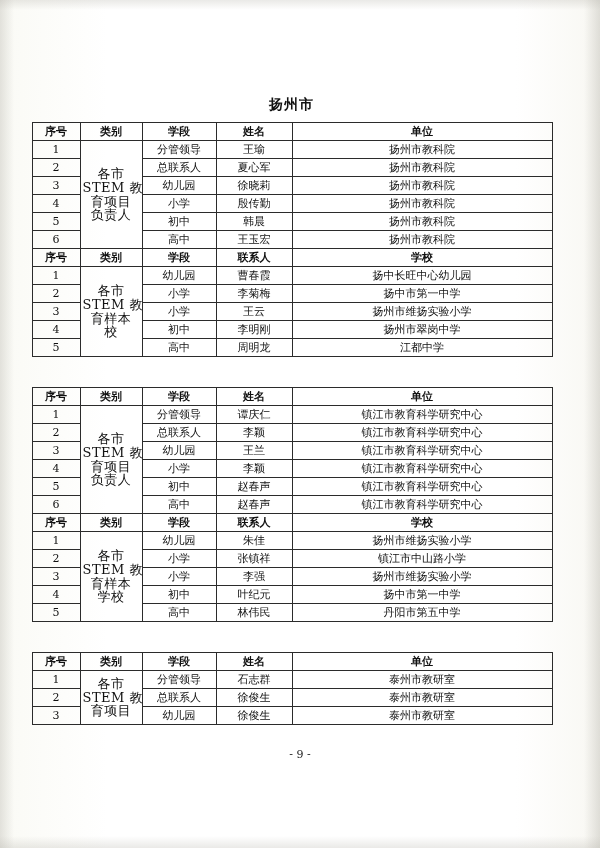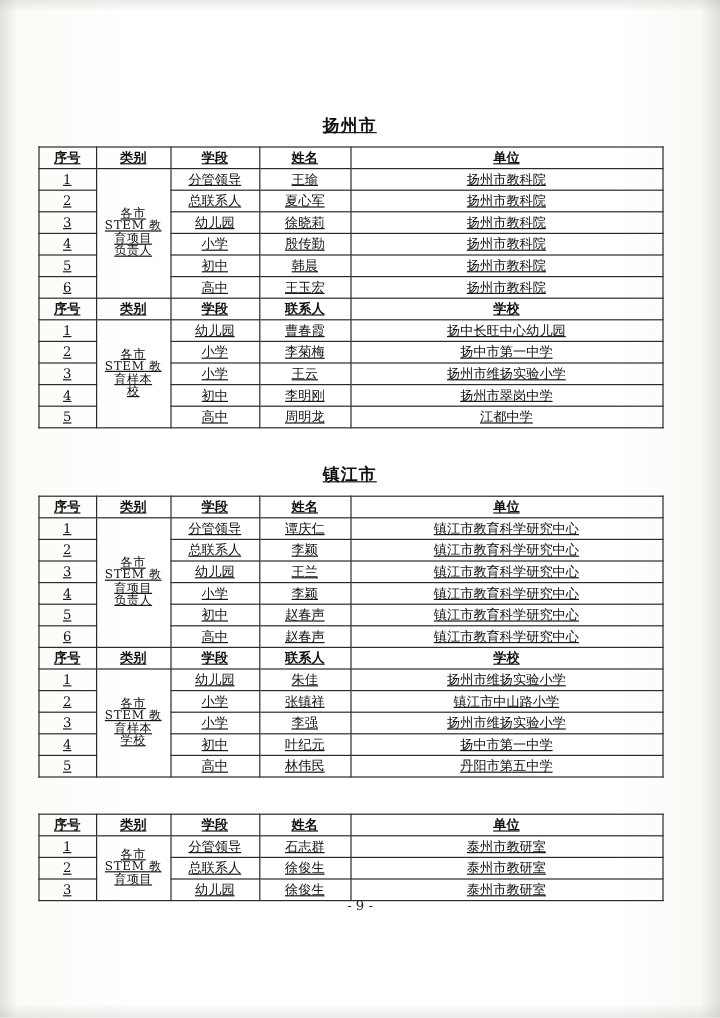--- a/index.html
+++ b/index.html
@@ -24,21 +24,20 @@
   }
   .scan-tint {
     position: absolute;
     inset: 0;
     background: linear-gradient(90deg, rgba(250,250,245,1) 0%, rgba(255,255,255,1) 18%, rgba(255,255,255,1) 86%, rgba(248,247,242,1) 100%);
     pointer-events: none;
   }
   .content {
     position: relative;
     padding: 96px 17px 0 0;
-    text-decoration: underline;
   }
   .section {
     margin: 0 auto;
     width: 520px;
   }
   .section + .section {
     margin-top: 30px;
   }
   .sec-title {
     text-align: center;
@@ -64,21 +63,21 @@
     height: 17px;
     padding: 0 2px;
     line-height: 1.05;
     white-space: nowrap;
     overflow: hidden;
   }
   td.hdr {
     font-weight: bold;
   }
   td.cat {
-    font-size: 10px;
+    font-size: 13px;
     line-height: 1.18;
     letter-spacing: 0.5px;
   }
   .col-no    { width: 48px; }
   .col-cat   { width: 62px; }
   .col-stage { width: 74px; }
   .col-name  { width: 76px; }
   .col-unit  { width: 260px; }
 
   .pagenum {
@@ -230,21 +229,20 @@
             <td>5</td>
             <td>高中</td>
             <td>周明龙</td>
             <td>江都中学</td>
           </tr>
         </tbody>
       </table>
     </div>
 
     <div class="section">
-      <div class="sec-title">镇江市</div>
       <table class="doc">
         <colgroup>
           <col class="col-no">
             <col class="col-cat">
             <col class="col-stage">
             <col class="col-name">
             <col class="col-unit">
         </colgroup>
         <tbody>
           <tr>

